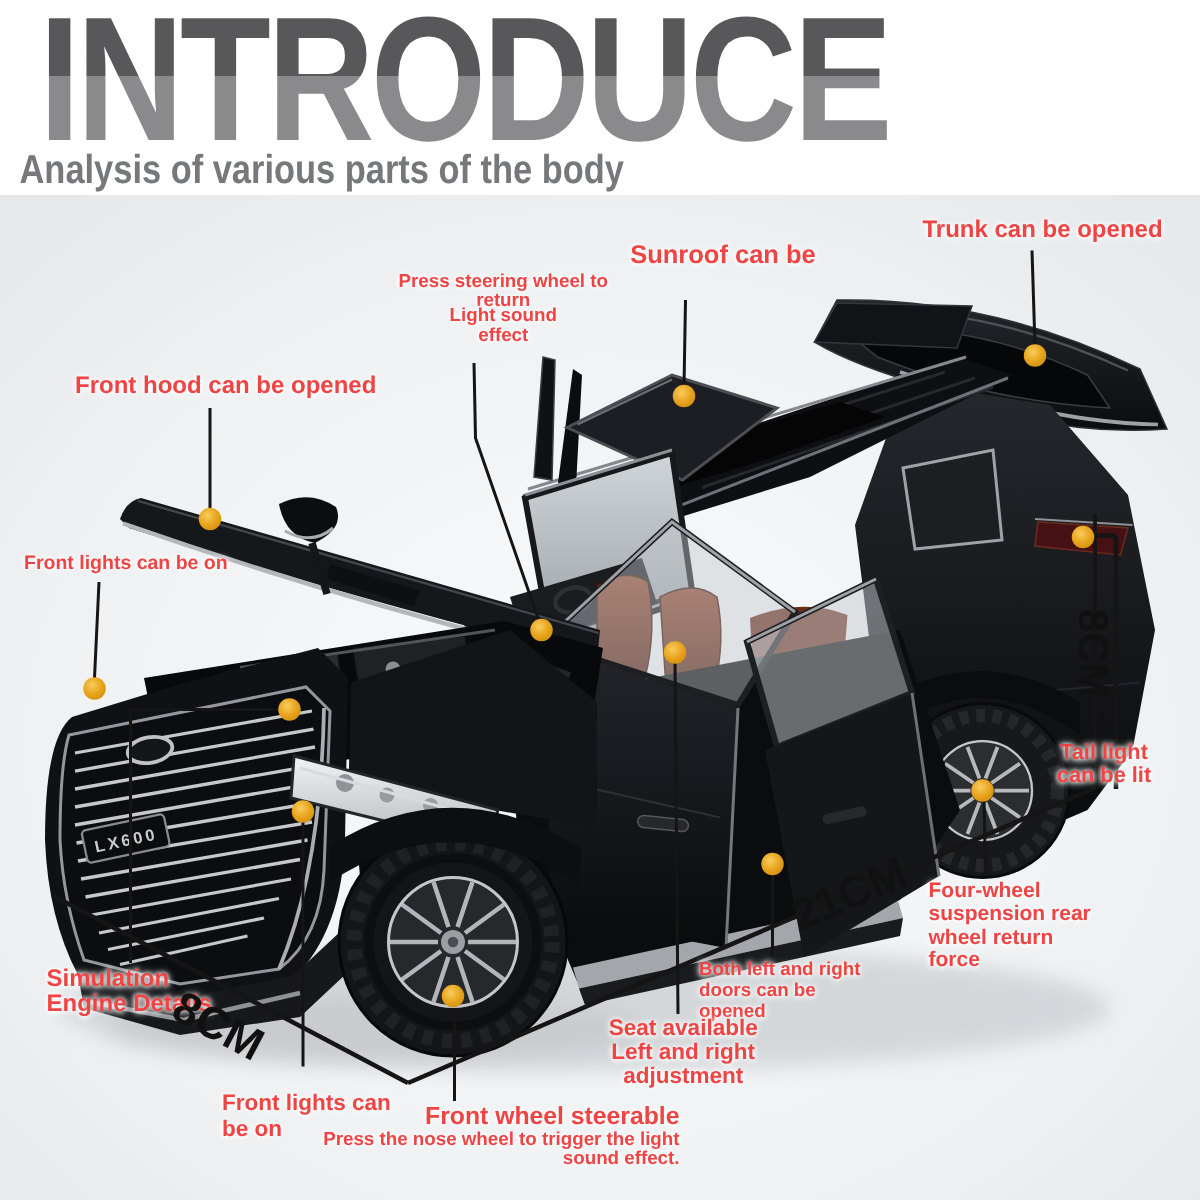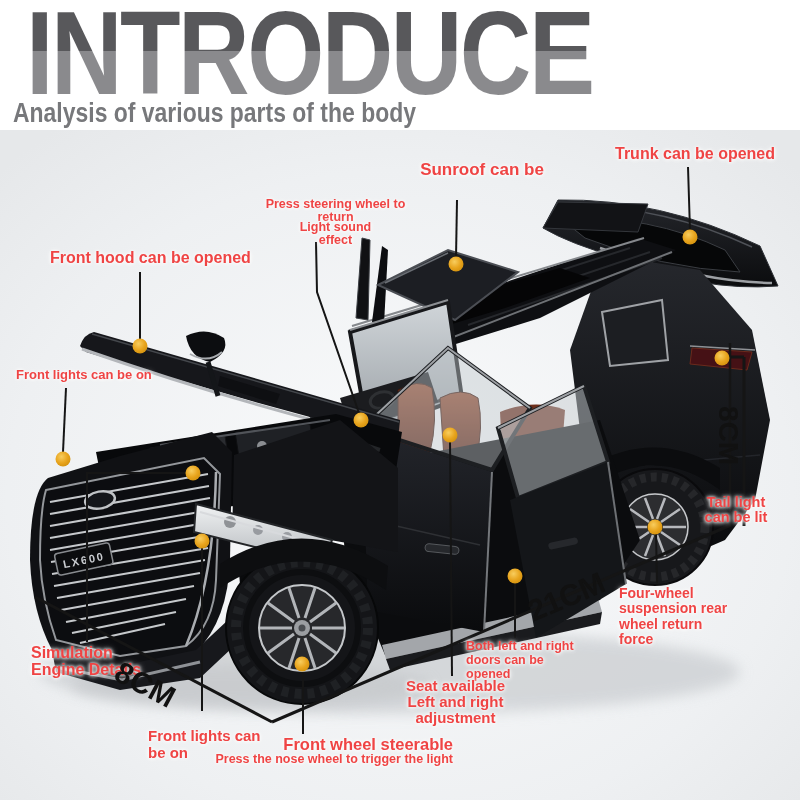--- a/index.html
+++ b/index.html
@@ -17,21 +17,21 @@
            -webkit-background-clip:text;background-clip:text;color:transparent;}
   }
   .subtitle{position:absolute;left:13px;top:98px;font-size:27px;font-weight:700;
             color:#77787b;transform:scaleX(.85);transform-origin:left top;white-space:nowrap;}
 
   
   .lbl{position:absolute;font-weight:700;color:#ef4444;line-height:1.15;
        text-shadow:0 0 3px rgba(255,255,255,.95),0 0 6px rgba(255,255,255,.8),0 1px 4px rgba(255,255,255,.8);}
   .lbl div{white-space:nowrap;}
   .c-hood{left:50px;top:249px;width:185px;text-align:center;font-size:16px;}
-  .c-steer{left:248px;top:198px;width:175px;text-align:center;font-size:12.5px;line-height:1.0;}
+  .c-steer{left:248px;top:181px;width:175px;text-align:center;font-size:12.5px;line-height:1.0;}
   .c-sunroof{left:398px;top:160px;width:168px;text-align:center;font-size:17px;line-height:1.12;}
   .c-trunk{left:615px;top:145px;width:160px;text-align:center;font-size:16px;}
   .c-flt{left:16px;top:368px;font-size:13px;}
   .c-tail{left:696px;top:495px;width:80px;text-align:center;font-size:14.5px;line-height:1.05;}
   .c-four{left:619px;top:586px;font-size:14px;line-height:1.1;}
   .c-doors{left:466px;top:640px;font-size:12.5px;line-height:1.1;}
   .c-seat{left:393px;top:678px;width:125px;text-align:center;font-size:15px;line-height:1.05;}
   .c-sim{left:31px;top:644px;font-size:16px;line-height:1.08;}
   .c-flb{left:148px;top:713px;font-size:15px;line-height:1.1;margin-top:15px;}
   .c-steer2{left:158px;top:736px;width:295px;text-align:right;font-size:12.5px;line-height:1.05;}
@@ -325,19 +325,20 @@
   </div>
 
   <div class="lbl c-flb">
     <div>Front lights can</div>
     <div>be on</div>
   </div>
 
   <div class="lbl c-steer2">
     <div class="big">Front wheel steerable</div>
     <div>Press the nose wheel to trigger the light</div>
+    <div>sound effect.</div>
   </div>
 
   <div class="dim d-w">8CM</div>
   <div class="dim d-l">21CM</div>
   <div class="dim d-h">8CM</div>
 
 </div>
 
 </body></html>

